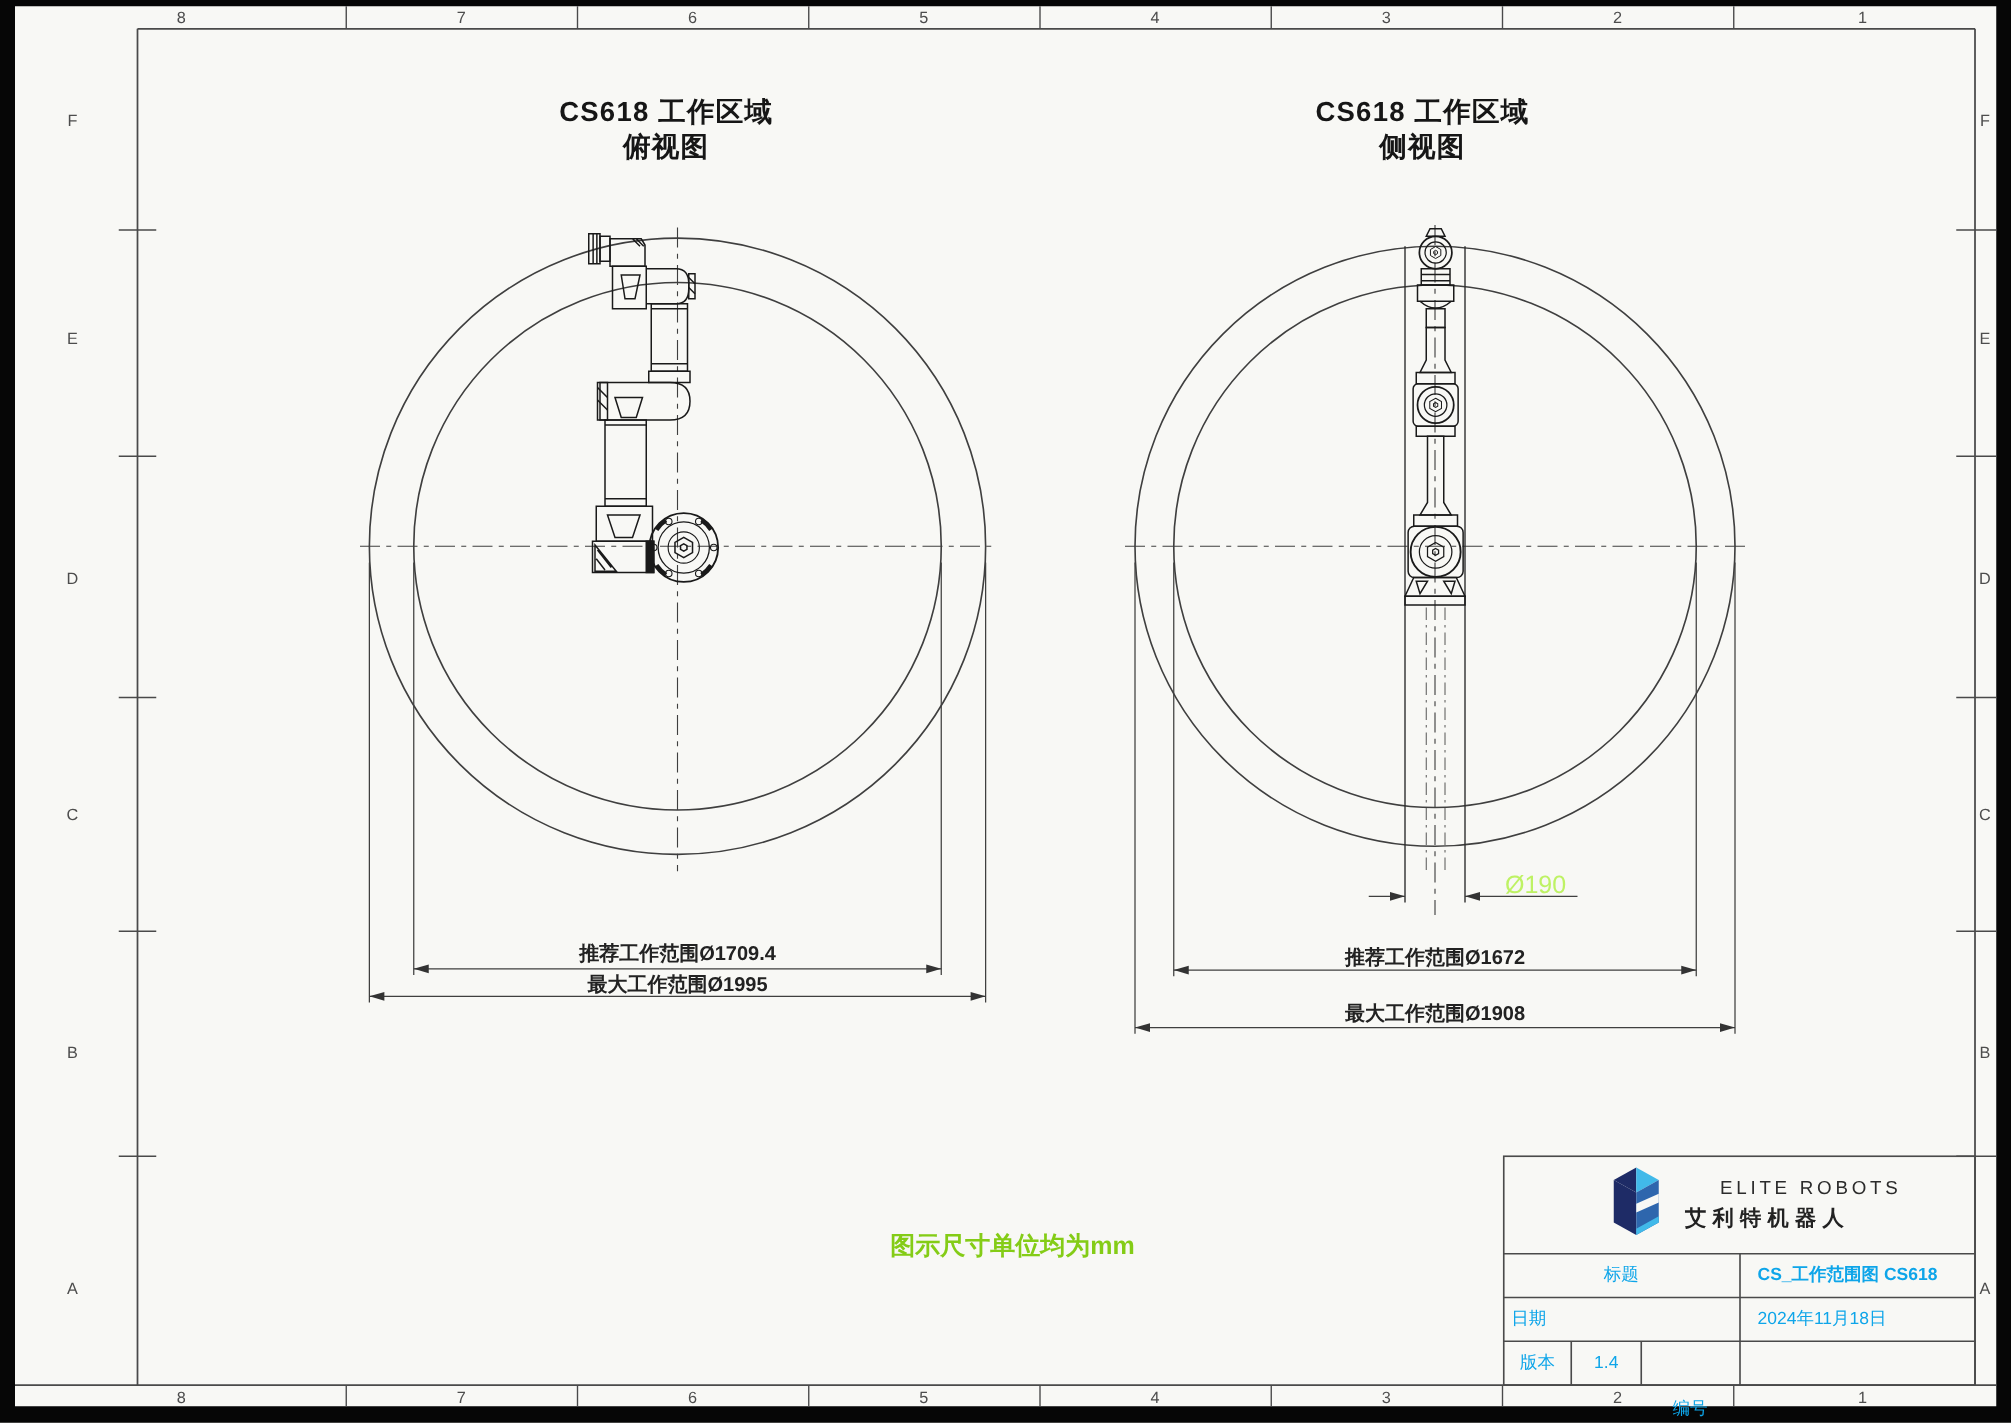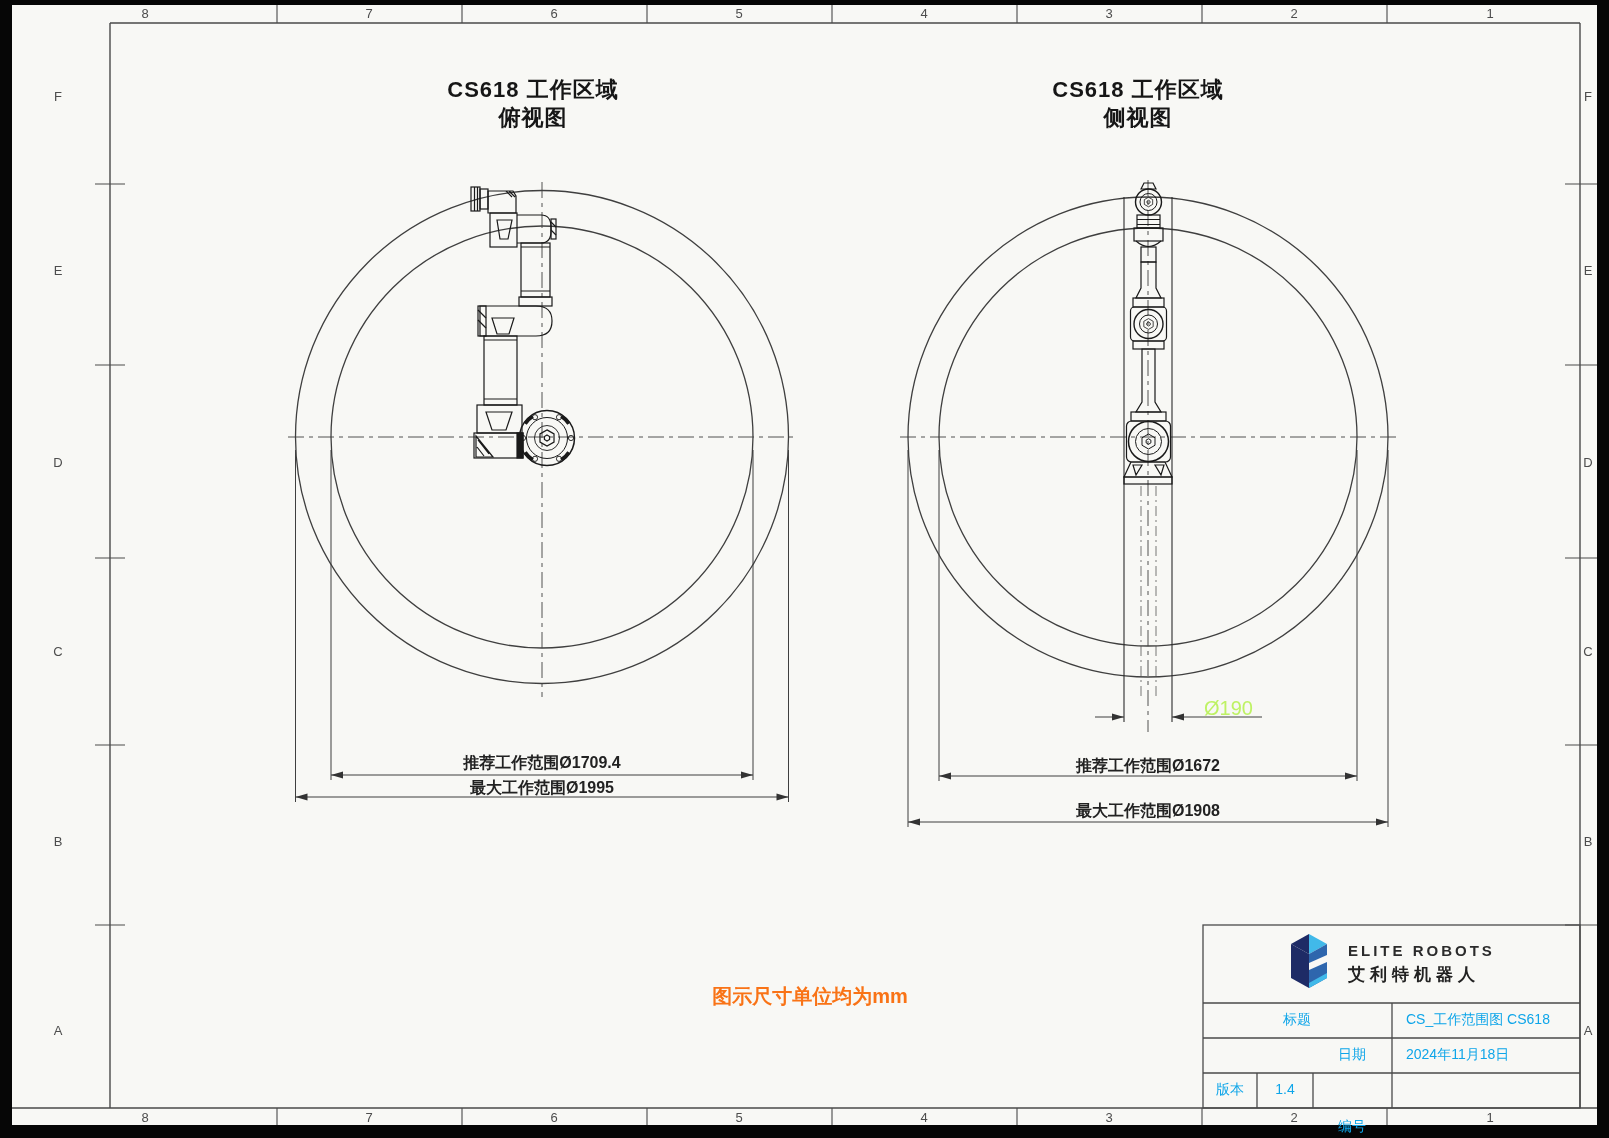--- a/index.html
+++ b/index.html
@@ -6,24 +6,24 @@
   body{width:1609px;height:1138px;position:relative;overflow:hidden;
        font-family:"Liberation Sans","DejaVu Sans",sans-serif;}
   .paper{position:absolute;left:12px;top:5px;width:1585px;height:1120px;background:#f8f8f5;}
   svg.art{position:absolute;left:0;top:0;}
   .gn{position:absolute;width:30px;margin-left:-15px;text-align:center;
       font-size:13px;color:#4d4d4d;}
   .vtitle{position:absolute;transform:translateX(-50%);text-align:center;
           font-size:22px;font-weight:700;letter-spacing:1px;line-height:28px;color:#161616;}
   .dim{position:absolute;transform:translateX(-50%);font-size:16px;font-weight:700;color:#222;}
   .dimleft{position:absolute;font-size:20px;font-weight:400;color:#bef264;}
-  .note{position:absolute;transform:translateX(-50%);font-size:20px;font-weight:700;color:#f97316;}
+  .note{position:absolute;transform:translateX(-50%);font-size:20px;font-weight:700;color:#84cc16;}
   .tbl{position:absolute;font-size:14px;color:#0ea5e9;}
   .tbc{transform:translateX(-50%);}
-  .brand-en{font-size:15px;font-weight:700;letter-spacing:3px;color:#2b2b2b;}
+  .brand-en{font-size:15px;font-weight:400;letter-spacing:3px;color:#2b2b2b;margin-left:28px;}
   .brand-cn{font-size:17px;font-weight:700;letter-spacing:5px;color:#222;}
   .logo{position:absolute;left:1288px;top:933px;}
 </style>
 </head>
 <body>
 
 <div class="paper"></div>
 
 <svg class="art" width="1609" height="1138" viewBox="0 0 1609 1138">
   <defs>
@@ -226,19 +226,19 @@
   <polygon points="21,1 39,11 21,21" fill="#41b9e9"></polygon>
   <polygon points="3,11 21,21 21,55 3,45" fill="#1e2b66"></polygon>
   <polygon points="21,21 39,11 39,45 21,55" fill="#2e66ad"></polygon>
   <polygon points="21,30 39,22 39,29 21,37" fill="#f8f8f5"></polygon>
   <polygon points="21,55 39,45 39,40 21,50" fill="#41b9e9"></polygon>
 </svg>
 <div class="tbl brand-en" style="left:1348px;top:942px">ELITE ROBOTS</div>
 <div class="tbl brand-cn" style="left:1348px;top:963px">艾利特机器人</div>
 
 <div class="tbl tbc" style="left:1297px;top:1011px">标题</div>
-<div class="tbl" style="left:1406px;top:1011px;font-weight:400">CS_工作范围图 CS618</div>
-<div class="tbl tbc" style="left:1352px;top:1046px">日期</div>
+<div class="tbl" style="left:1406px;top:1011px;font-weight:700">CS_工作范围图 CS618</div>
+<div class="tbl tbc" style="left:1223px;top:1046px">日期</div>
 <div class="tbl" style="left:1406px;top:1046px">2024年11月18日</div>
 <div class="tbl tbc" style="left:1230px;top:1081px">版本</div>
 <div class="tbl tbc" style="left:1285px;top:1081px">1.4</div>
 <div class="tbl tbc" style="left:1352px;top:1118px">编号</div>
 <div class="tbl" style="left:1406px;top:1081px"></div>
 
 </body></html>

